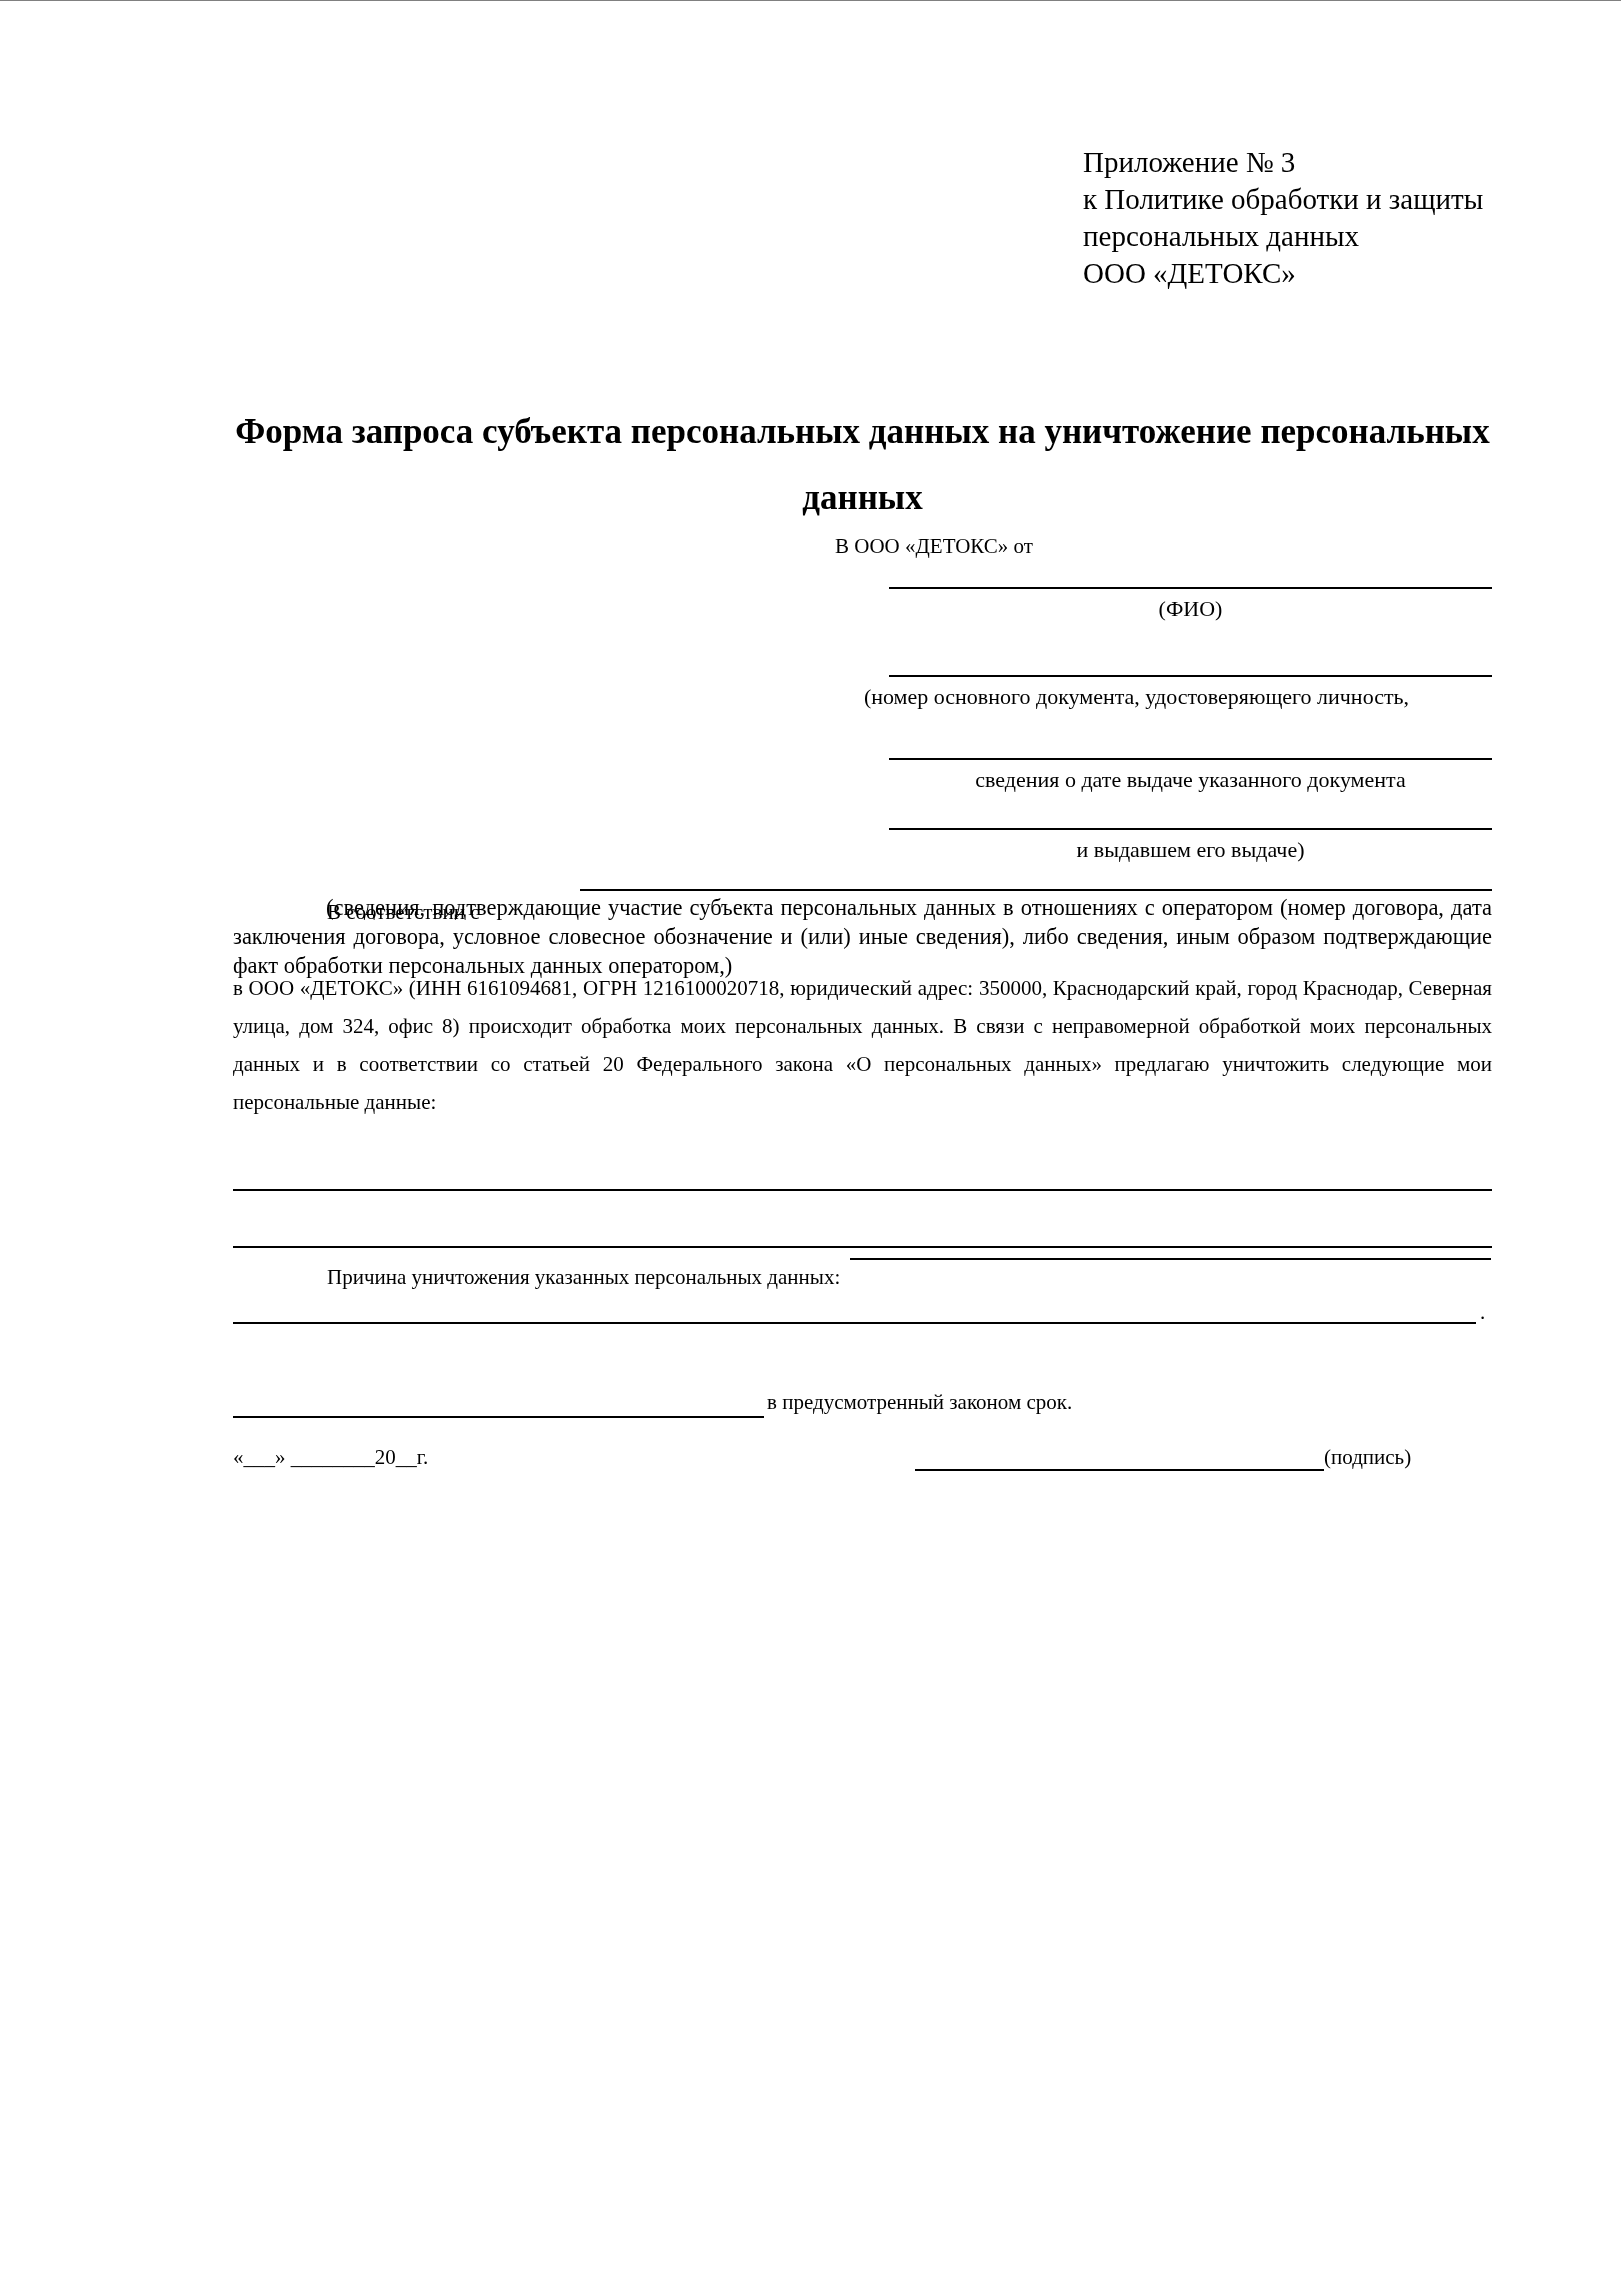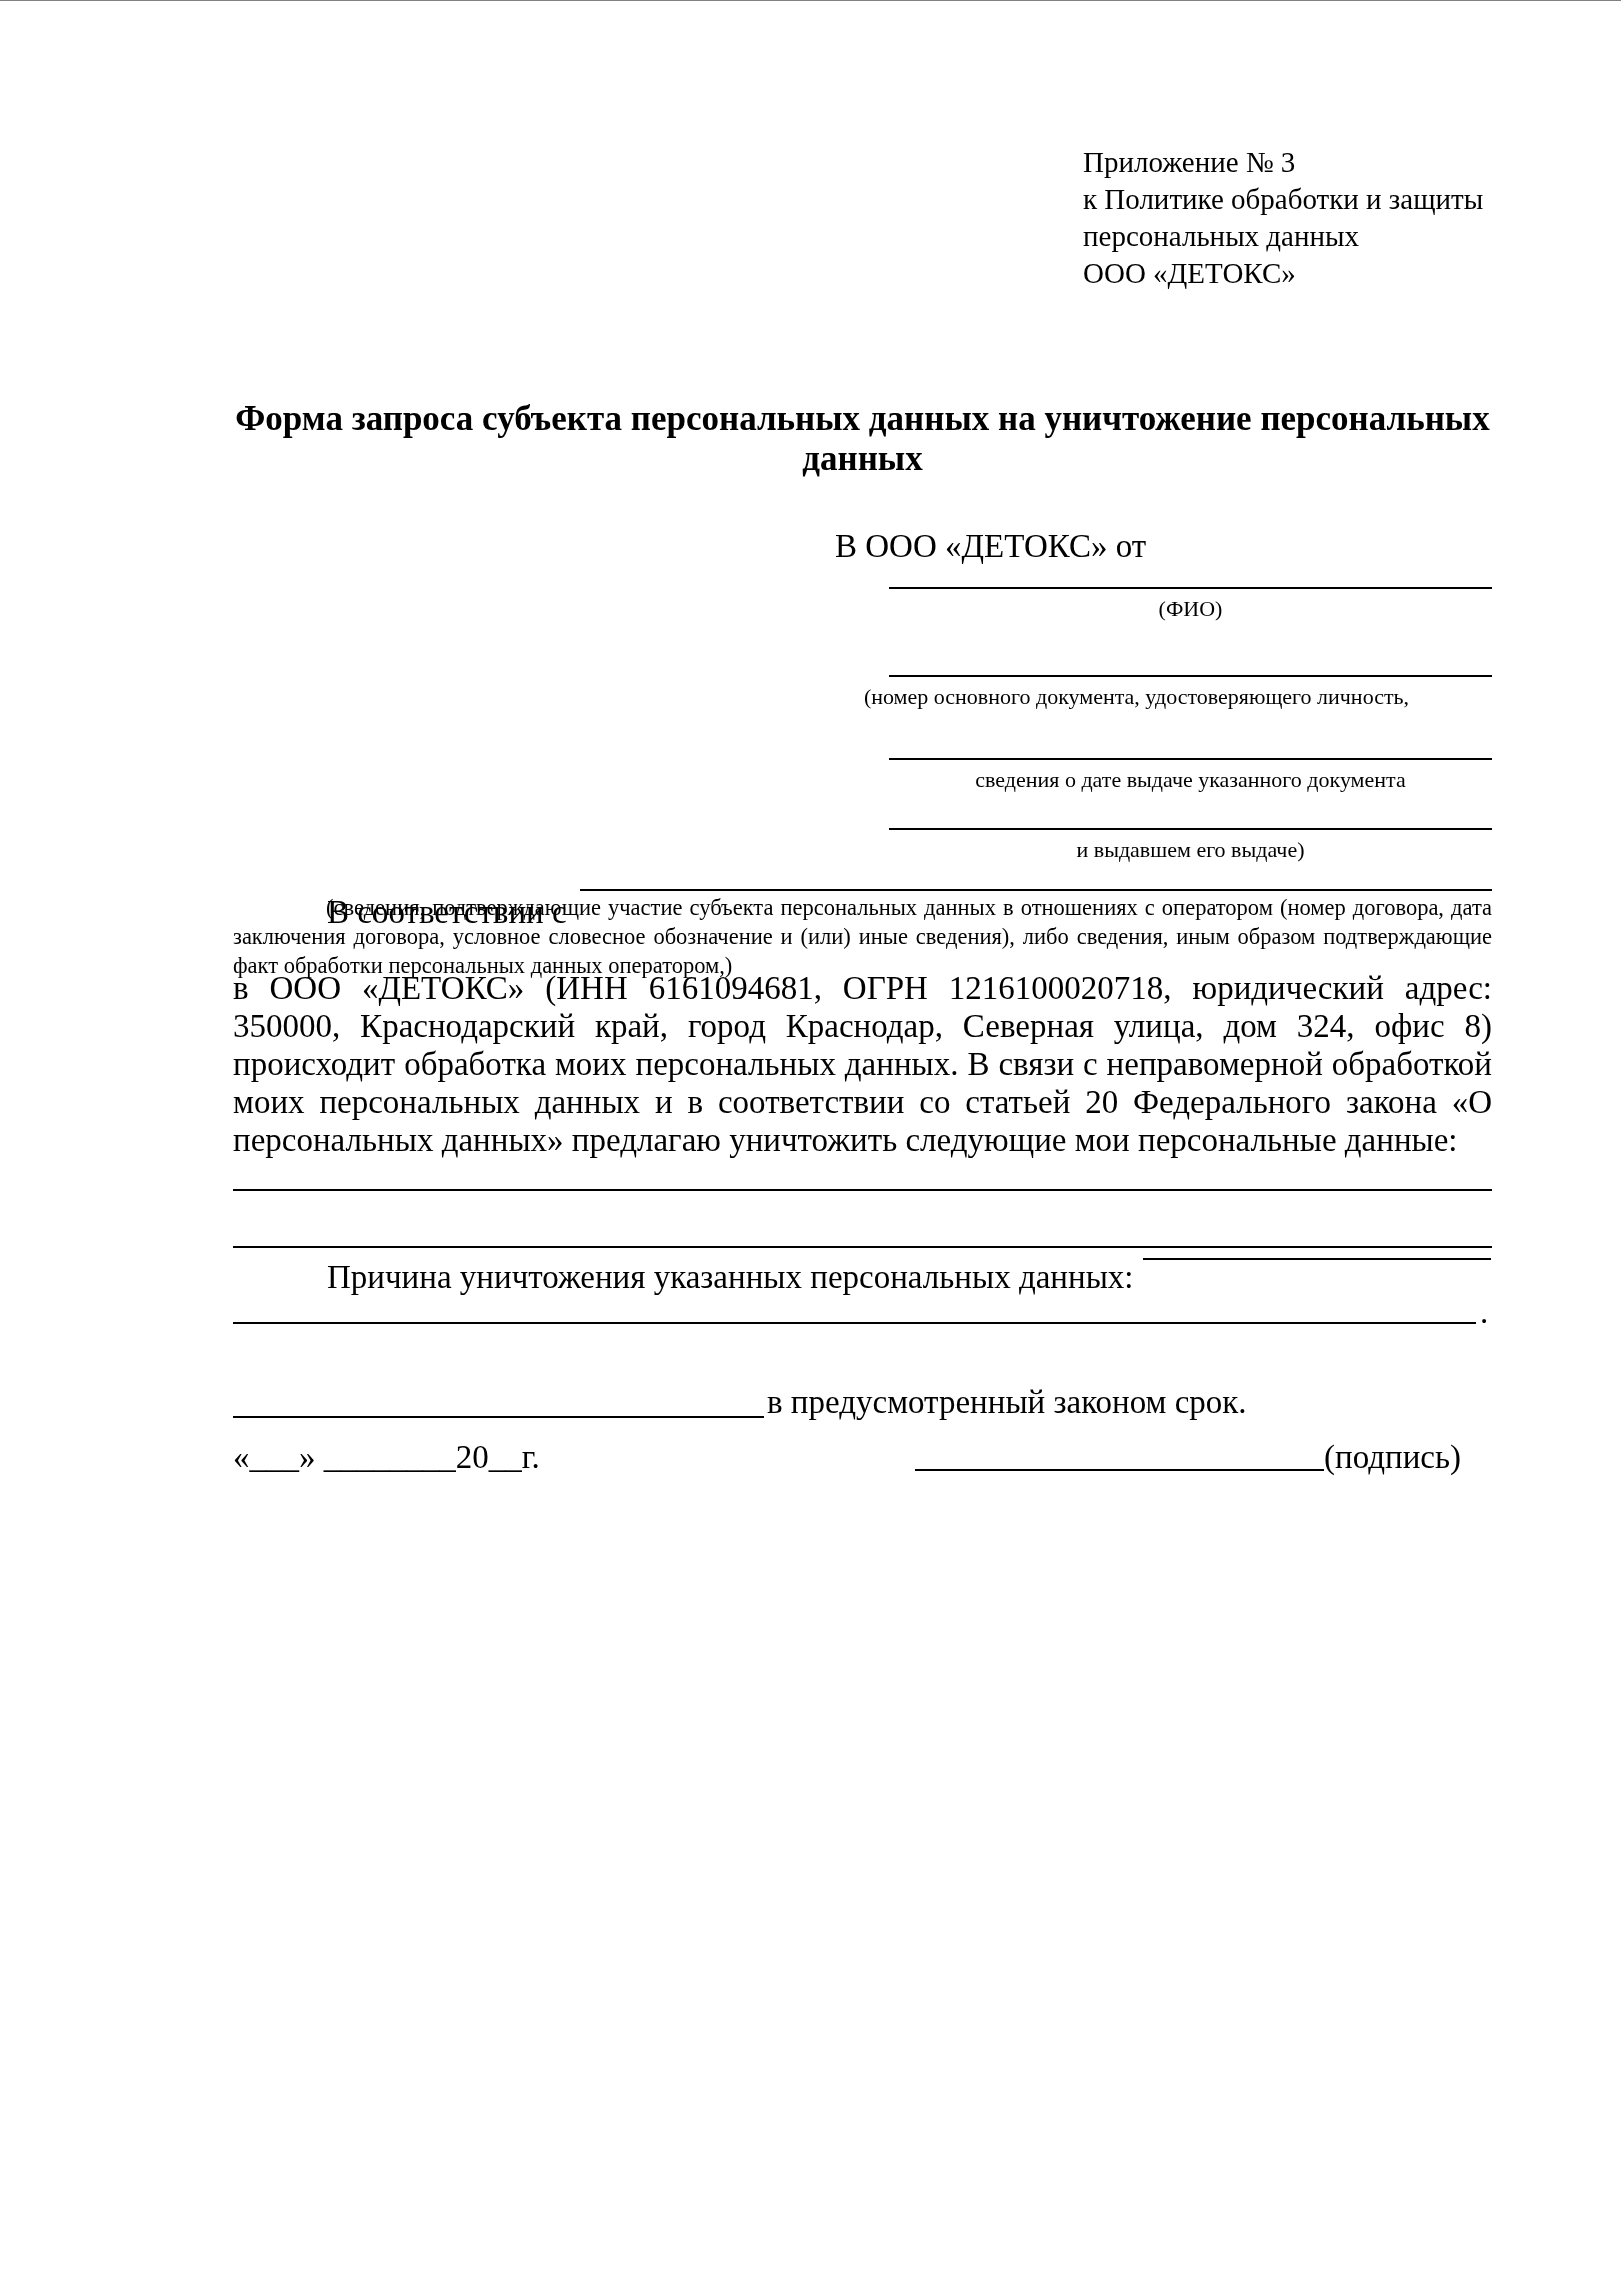--- a/index.html
+++ b/index.html
@@ -12,31 +12,31 @@
     color:#000;
     overflow:hidden;
   }
   .abs{position:absolute;}
   
   .appendix{left:1083px;top:143px;font-size:29px;line-height:37px;white-space:nowrap;}
   .appendix div{display:block;}
   
   .doc-title{
     left:233px;top:398px;width:1259px;
-    font-size:35px;font-weight:bold;line-height:40px;
+    font-size:35px;font-weight:bold;line-height:66px;
     text-align:center;
   }
   
   .addressee{left:835px;top:526px;font-size:32px;white-space:nowrap;}
   
   .frule{left:889px;width:603px;border-top:2.9px solid #000;height:0;}
   .fcap{left:889px;width:603px;text-align:center;font-size:22px;line-height:27.4px;white-space:nowrap;}
   
   .rule{left:233px;width:1259px;border-top:2.9px solid #000;height:0;}
-  .txt{font-size:33px;line-height:38px;}
+  .txt{font-size:21px;line-height:38px;}
   .accordance-lead{left:327px;top:892px;white-space:nowrap;}
   .accordance-fill{left:580px;width:912px;top:888px;border-top:2.9px solid #000;height:0;}
   .note{
     left:233px;top:892px;width:1259px;
     font-size:22.5px;line-height:29px;
     text-align:justify;text-indent:93px;
   }
   .bodypar{
     left:233px;top:968px;width:1259px;
     text-align:justify;

